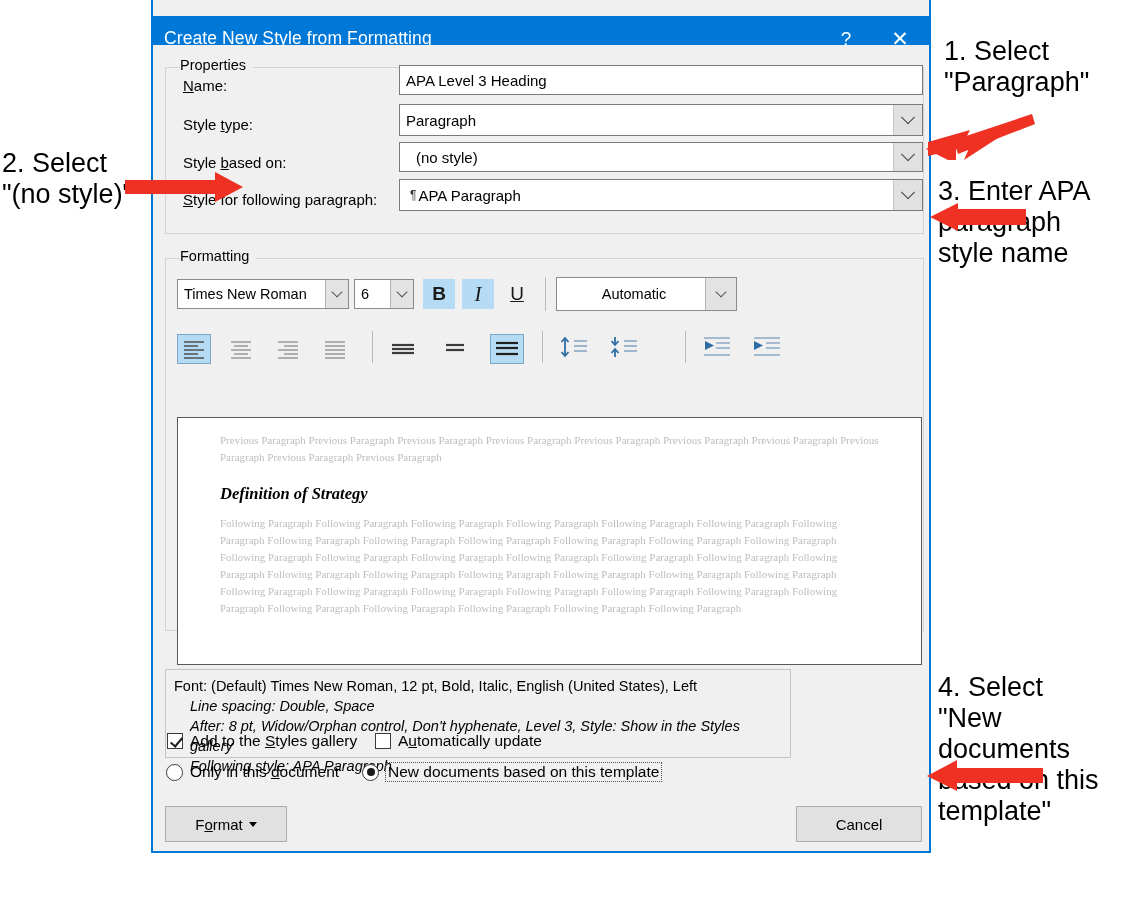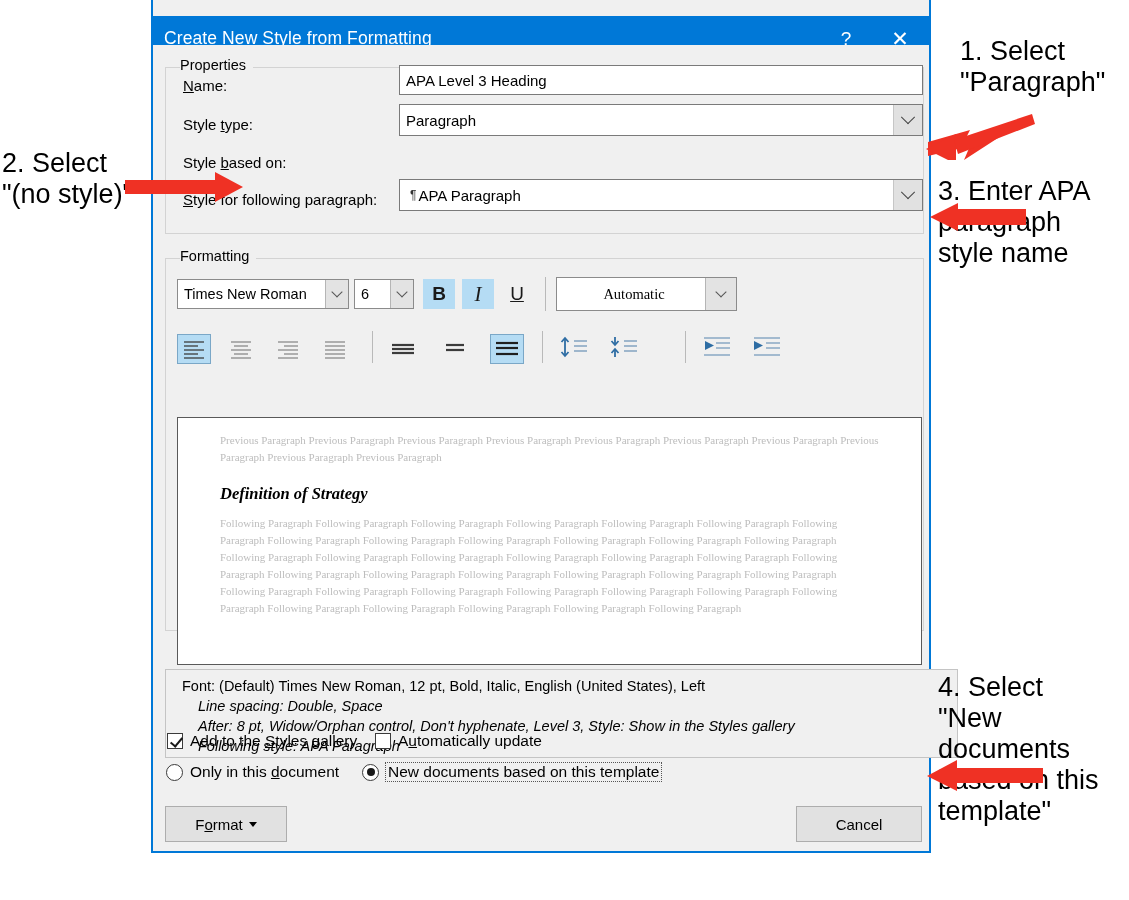--- a/index.html
+++ b/index.html
@@ -208,25 +208,25 @@
     color: #000;
     padding: 0 42px;
     margin-top: 18px;
   }
   #prev-after { margin-top: 11px; }
 
   
   #descbox {
     position: absolute;
     left: 12px; top: 624px;
-    width: 793px; height: 89px;
+    width: 626px; height: 89px;
     box-sizing: border-box;
     border: 1px solid #c4c4c4;
     background: #f0f0f0;
-    padding: 6px 16px;
+    padding: 6px 8px;
     font-size: 14.5px;
     color: #000;
     line-height: 20px;
   }
   #descbox .ind { padding-left: 16px; font-style: italic; }
 
   
   .optrow { position: absolute; display: flex; align-items: center; font-size: 15.5px; }
   .cbox {
     width: 16px; height: 16px;
@@ -333,20 +333,26 @@
     <div class="field combo" style="left:246px; top:59px; width:524px; height:32px;">
       <span class="val">Paragraph</span>
       <span class="arrowbtn">
           <i class="chev"></i>
         </span>
     </div>
 
     <span class="flabel" style="left:30px; top:109px;">
       Style <u>b</u>ased on:
     </span>
+    <div class="field combo" style="left:246px; top:97px; width:524px; height:30px;">
+      <span class="val" style="padding-left:16px;">(no style)</span>
+      <span class="arrowbtn">
+          <i class="chev"></i>
+        </span>
+    </div>
 
     <span class="flabel" style="left:30px; top:146px;">
       <u>S</u>tyle for following paragraph:
     </span>
     <div class="field combo" style="left:246px; top:134px; width:524px; height:32px;">
       <span class="val">
         <span class="pilcrow">¶</span>
         <span>APA Paragraph</span>
       </span>
       <span class="arrowbtn">
@@ -377,21 +383,21 @@
     </div>
     <div class="tgl on" style="left:309px; top:234px;">
       <i style="font-family:'Liberation Serif',serif;font-size:21px;">I</i>
     </div>
     <div class="tgl" style="left:348px; top:234px;">
       <span style="text-decoration:underline;">U</span>
     </div>
 
     <div class="sep" style="left:392px; top:232px; height:34px;"></div>
 
-    <div class="tb-box" style="left:403px; top:232px; width:181px; height:34px;font-family:Liberation Serif, serif;">
+    <div class="tb-box" style="left:403px; top:232px; width:181px; height:34px;">
       <span class="val" style="text-align:center;">Automatic</span>
       <span class="sbtn" style="width:30px;">
           <i class="chev-sm"></i>
         </span>
     </div>
 
     <div class="abtn on" style="left:24px; top:289px;">
       <svg width="22" height="19">
         <g stroke="#3b3b3b" stroke-width="1.3">
           <line x1="1" y1="2" x2="21" y2="2"></line>
@@ -557,21 +563,21 @@
       <span>F<u>o</u>rmat</span>
         <i class="caret-dn"></i>
     </div>
     <div class="btn" id="btn-cancel">
       <span>Cancel</span>
     </div>
 
   </div>
 </div>
 
-<div class="anno" style="left:944px; top:36px;margin-left:16px;">
+<div class="anno" style="left:944px; top:36px;">
   <div>1. Select</div>
   <div>"Paragraph"</div>
 </div>
 <svg class="arrow" style="left:926px; top:112px;" width="110" height="48">
   <polygon points="106,4 36,34 44,18 2,30 2,44 44,34 38,48" fill="#ef3124"></polygon>
   <polygon points="0,37 30,22 30,52" fill="#ef3124"></polygon>
   <polygon points="28,28 106,2 109,12 32,42" fill="#ef3124"></polygon>
 </svg>
 
 <div class="anno" style="left:2px; top:148px;">

